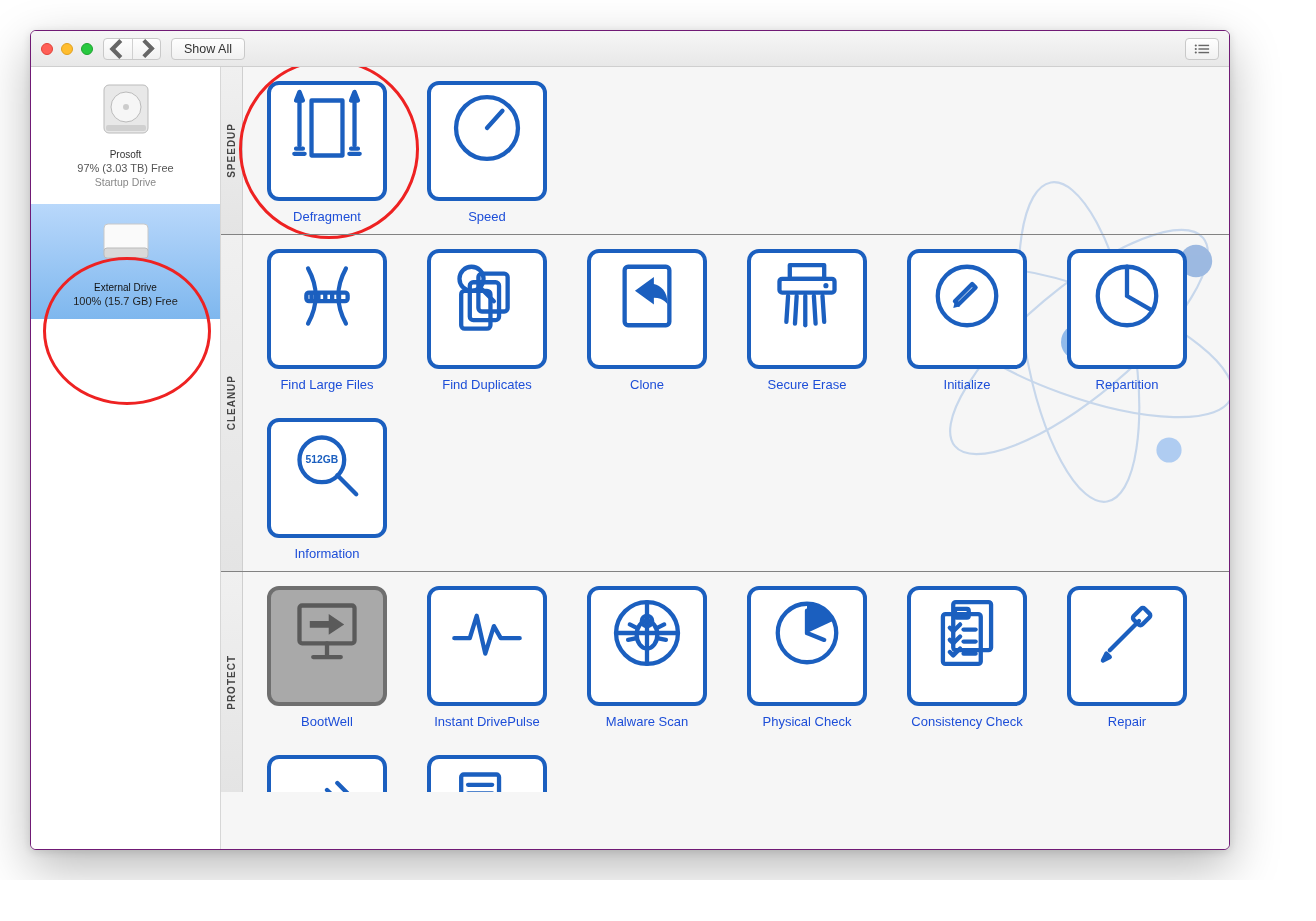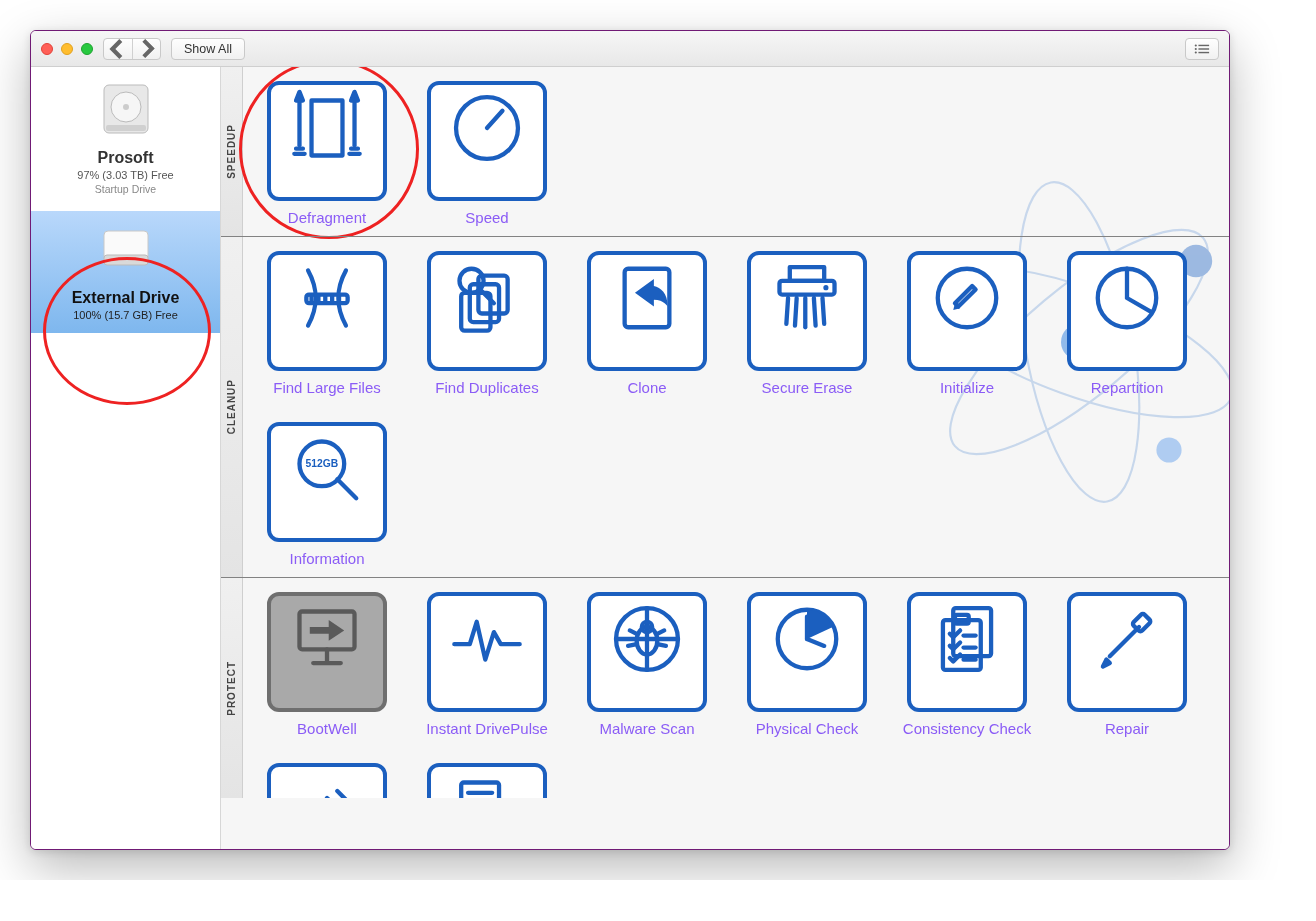--- a/index.html
+++ b/index.html
@@ -64,21 +64,21 @@
     background:#ffffff;
     border-right:1px solid #d7d7d7;
     padding-top:4px;
     overflow:hidden;
     position:relative;
   }
   .drive {
     text-align:center; padding:6px 4px 12px; position:relative;
   }
   .drive .disk-icon { width:64px; height:64px; margin:0 auto 4px; }
-  .drive .name { font-size:16px; font-weight:700; color:#333; }
+  .drive .name { font-size:10px; font-weight:400; color:#333; }
   .drive .free { font-size:11px; color:#555; margin-top:2px; }
   .drive .sub { font-size:10.5px; color:#888; margin-top:2px; }
   .drive.selected {
     background: linear-gradient(#b9d8fb,#7eb7ee);
   }
   .drive.selected .name { color:#111; }
   .drive.selected .free { color:#222; }
 
   .ring { position:absolute; border:3px solid #e22; border-radius:50%; pointer-events:none; }
 
@@ -105,21 +105,21 @@
     display:flex; flex-wrap:wrap; gap:26px 28px; align-content:flex-start;
   }
   .tool { width:132px; text-align:center; }
   .tile {
     width:120px; height:120px; margin:0 auto 8px;
     border:4px solid #1b5fbf; border-radius:12px;
     background:#fff; display:flex; align-items:flex-start; justify-content:center;
     position:relative;
   }
   .tile svg { width:86px; height:86px; }
-  .tool .label { font-size:15px; color:#8b5cf6; }
+  .tool .label { font-size:13px; color:#1d4ed8; }
   .disabled .tile { border-color:#6f6f6f; background:#a9a9a9; }
   .disabled .tile svg { color:#5a5a5a; }
 
   .last-section .grid { padding-bottom: 0; height: 220px; overflow:hidden; }
 
   svg .st { fill:none; stroke:#1b5fbf; stroke-width:5; stroke-linecap:round; stroke-linejoin:round; }
   svg .fl { fill:#1b5fbf; }
   .disabled svg .st { stroke:#5a5a5a; }
   .disabled svg .fl { fill:#5a5a5a; }
 </style>

